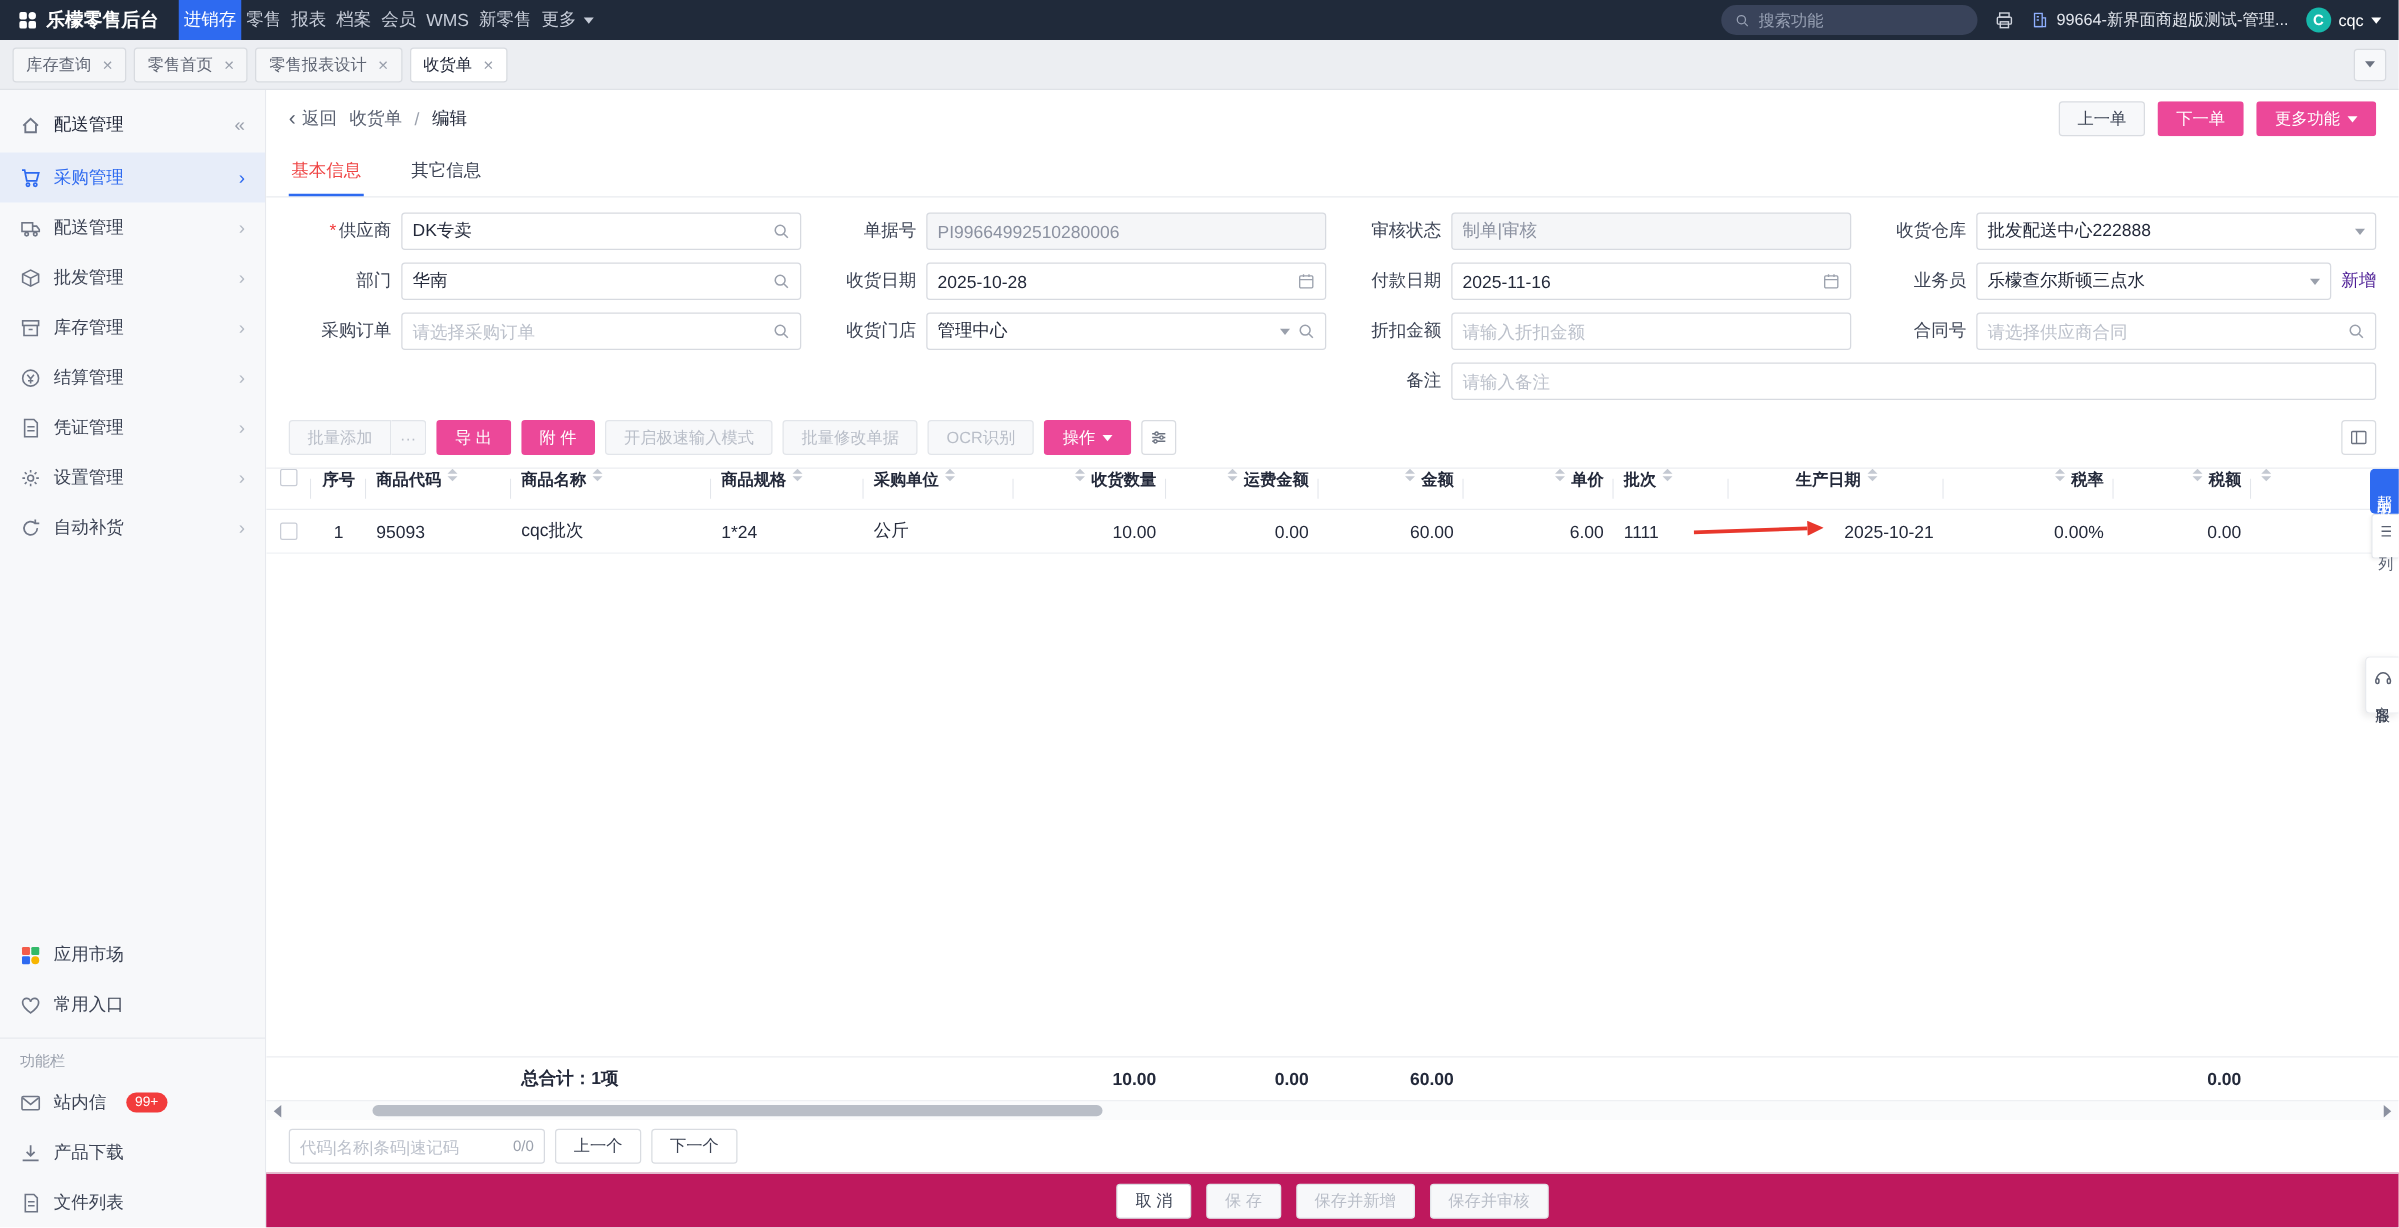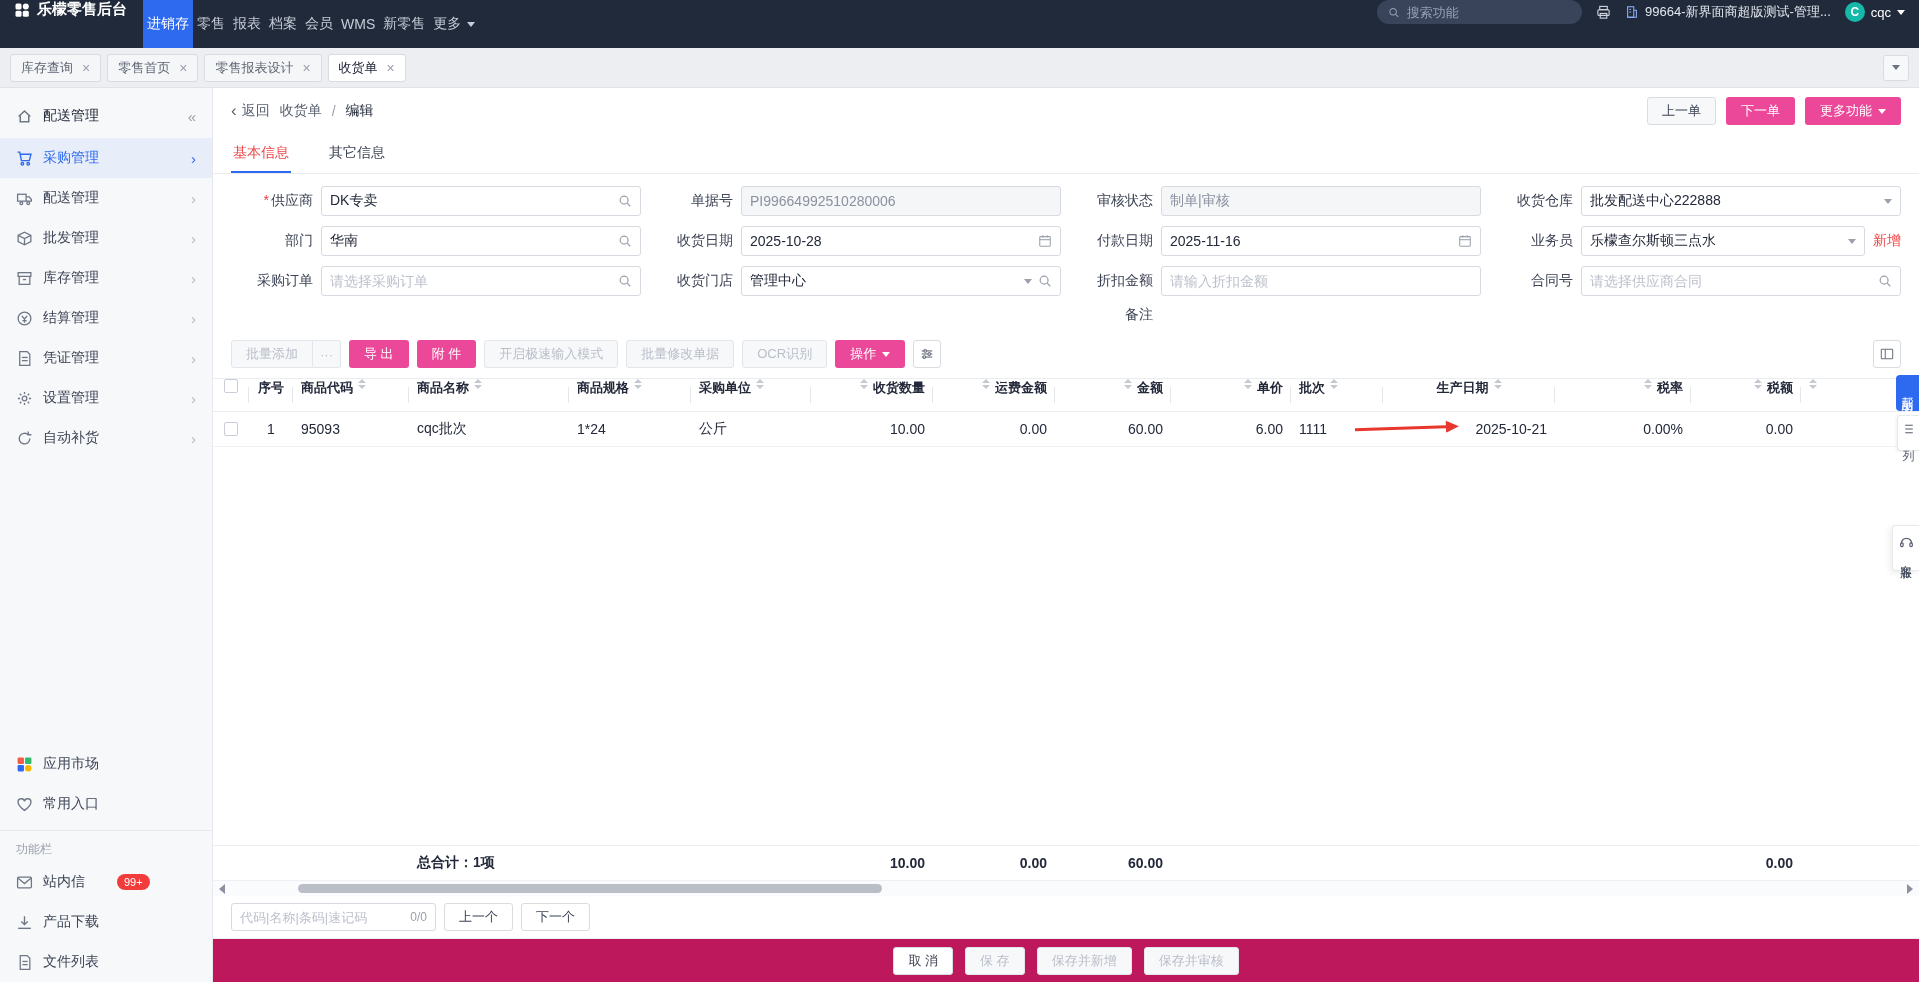--- a/index.html
+++ b/index.html
@@ -1,21 +1,21 @@
 <!DOCTYPE html>
 <html><head>
 <meta charset="utf-8">
 <style>
   *{box-sizing:border-box;margin:0;padding:0}
   html,body{width:1919px;height:982px;overflow:hidden;background:#fff;
     font-family:"Liberation Sans","DejaVu Sans",sans-serif;font-size:14px;color:#333}
   .app{display:flex;flex-direction:column;height:100%}
 
   
-  .topbar{height:48px;background:#202a3a;display:flex;align-items:flex-start;color:#c6ccd8;flex-shrink:0;padding-left:14px}
+  .topbar{height:32px;background:#202a3a;display:flex;align-items:center;color:#c6ccd8;flex-shrink:0;padding-left:14px}
   .logo{display:flex;align-items:center;gap:7px;color:#fff;font-weight:bold;font-size:15px;margin-right:16px}
   .logo svg{color:#fff}
   .nav{display:flex;height:100%}
   .nav-item{display:flex;align-items:center;gap:6px;padding:0 4px;font-size:14px;cursor:pointer;white-space:nowrap}
   .nav-item.active{background:#2e6af0;color:#fff}
   .caret{display:inline-block;width:0;height:0;border-left:4px solid transparent;border-right:4px solid transparent;border-top:5px solid currentColor}
   .topbar-right{margin-left:auto;display:flex;align-items:center;gap:14px;padding-right:14px}
   .top-search{width:205px;height:24px;border-radius:12px;background:#39435a;display:flex;align-items:center;gap:7px;padding:0 11px;color:#97a0b3}
   .top-search input{background:transparent;border:none;outline:none;color:#d6dbe4;font-size:13px;width:100%;font-family:inherit}
   .top-search input::placeholder{color:#97a0b3}
@@ -44,21 +44,21 @@
   .side-item{height:40px;display:flex;align-items:center;gap:10px;padding:0 16px;font-size:14px;color:#3c4354;cursor:pointer;white-space:nowrap}
   .side-item .arrow{margin-left:auto;color:#b4bac4;font-size:15px}
   .side-item .arrow::before{content:"›"}
   .side-item.active{background:#e7edf9;color:#2e6af0}
   .side-item.active .arrow{color:#2e6af0}
   .side-icon{width:17px;height:17px;color:#6f7686;flex-shrink:0;display:flex;align-items:center}
   .side-item.active .side-icon{color:#2e6af0}
   .side-spacer{flex:1}
   .side-divider{border-top:1px solid #e7e9ee;margin-top:6px}
   .side-label{font-size:12px;color:#9aa0ac;padding:10px 16px 4px}
-  .badge{margin-left:22px;background:#f23c3c;color:#fff;font-size:11px;border-radius:9px;padding:1px 7px;line-height:14px}
+  .badge{margin-left:6px;background:#f23c3c;color:#fff;font-size:11px;border-radius:9px;padding:1px 7px;line-height:14px}
 
   
   .content{flex:1;display:flex;flex-direction:column;min-width:0;background:#fff;position:relative}
   .page-header{height:46px;display:flex;align-items:center;gap:10px;padding:0 18px;flex-shrink:0}
   .back{display:flex;align-items:center;gap:5px;color:#596070;font-size:14px;cursor:pointer}
   .back::before{content:"‹";font-size:17px;color:#596070}
   .crumb-parent{color:#596070}
   .crumb-sep{color:#9aa0ac}
   .crumb-current{color:#23293a}
   .header-actions{margin-left:auto;display:flex;gap:10px}
@@ -76,21 +76,21 @@
   .form{display:grid;grid-template-columns:repeat(4,1fr);column-gap:10px;row-gap:10px;padding:12px 18px 10px;flex-shrink:0}
   .field{display:flex;align-items:center;min-width:0}
   .flabel{width:90px;flex-shrink:0;text-align:right;padding-right:8px;font-size:14px;color:#3c4354;white-space:nowrap}
   .flabel.req::before{content:"*";color:#f23c3c;margin-right:2px}
   .fbox{flex:1;height:30px;border:1px solid #d7dae0;border-radius:3px;display:flex;align-items:center;padding:0 8px;gap:6px;background:#fff;min-width:0}
   .fbox input{border:none;outline:none;flex:1;min-width:0;font-size:14px;font-family:inherit;color:#23293a;background:transparent}
   .fbox input::placeholder{color:#bcc1cb}
   .fbox.disabled{background:#f5f6f8}
   .fbox.disabled input{color:#8b91a0}
   .ficon{color:#9aa0ac;flex-shrink:0;display:flex;align-items:center;cursor:pointer}
-  .add-link{color:#ef4444;font-size:14px;white-space:nowrap;margin-left:8px;cursor:pointer}
+  .add-link{color:#4c1d95;font-size:14px;white-space:nowrap;margin-left:8px;cursor:pointer}
   .field-remark{grid-column:3/5}
 
   
   .toolbar{display:flex;align-items:center;gap:8px;padding:6px 18px 10px;flex-shrink:0}
   .btn-group{display:inline-flex}
   .btn-group .btn:first-child{border-radius:3px 0 0 3px}
   .btn-group .btn:last-child{border-radius:0 3px 3px 0;border-left:none;padding:0 7px}
   .icon-btn{width:28px;height:28px;border:1px solid #d9dce1;border-radius:3px;background:#fff;display:flex;align-items:center;justify-content:center;color:#6b7280;cursor:pointer;flex-shrink:0}
   .toolbar-right{margin-left:auto;display:flex;align-items:center}
 
@@ -546,20 +546,23 @@
             <span class="ficon">
                 <svg width="14" height="14" viewBox="0 0 16 16">
                   <circle cx="7" cy="7" r="4.5" fill="none" stroke="currentColor" stroke-width="1.4"></circle>
                   <line x1="10.5" y1="10.5" x2="14" y2="14" stroke="currentColor" stroke-width="1.4"></line>
                 </svg>
               </span>
             </div>
         </div>
         <div class="field field-remark">
           <span class="flabel">备注</span>
+          <div class="fbox">
+              <input placeholder="请输入备注" style="">
+            </div>
         </div>
       </div>
 
       <div class="toolbar">
         <span class="btn-group">
           <button class="btn btn-disabled">批量添加</button>
           <button class="btn btn-disabled">···</button>
         </span>
         <button class="btn btn-primary">导 出</button>
         <button class="btn btn-primary">附 件</button>

